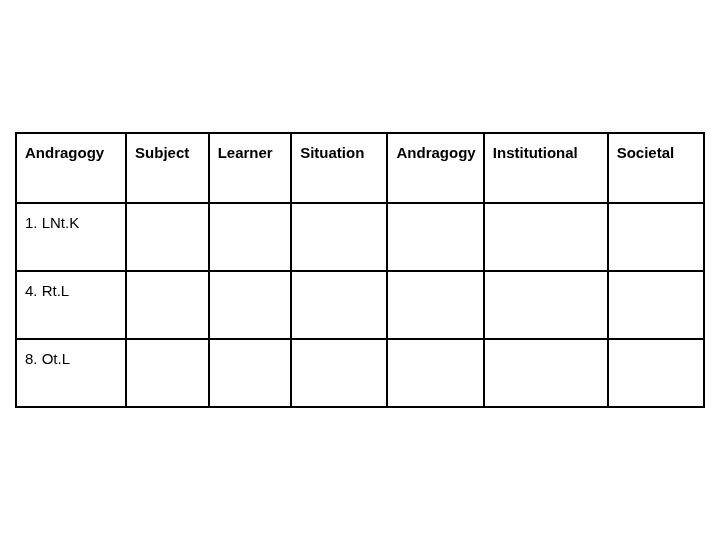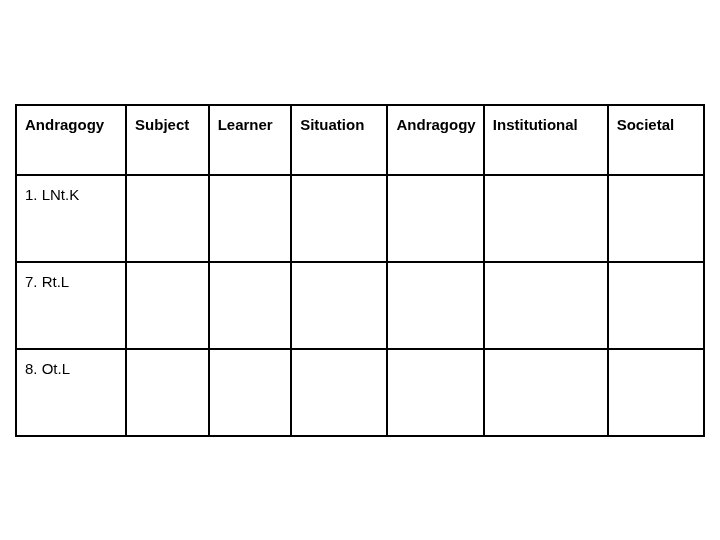--- a/index.html
+++ b/index.html
@@ -37,21 +37,21 @@
     }
 
     th {
       font-weight: bold;
       text-align: left;
       vertical-align: top;
       height: 70px;
     }
 
     td {
-      height: 87px;
+      height: 68px;
     }
 
     col.col-andragogy { width: 16%; }
     col.col-subject   { width: 12%; }
     col.col-learner   { width: 12%; }
     col.col-situation { width: 14%; }
     col.col-individual{ width: 14%; }
     col.col-institutional { width: 18%; }
     col.col-societal  { width: 14%; }
   </style>
@@ -84,21 +84,21 @@
     <tr>
           <td>1.  LNt.K</td>
           <td></td>
           <td></td>
           <td></td>
           <td></td>
           <td></td>
           <td></td>
         </tr>
         <tr>
-          <td>7.  Rt.L</td>
+          <td>4.  Rt.L</td>
           <td></td>
           <td></td>
           <td></td>
           <td></td>
           <td></td>
           <td></td>
         </tr>
         <tr>
           <td>8.  Ot.L</td>
           <td></td>

